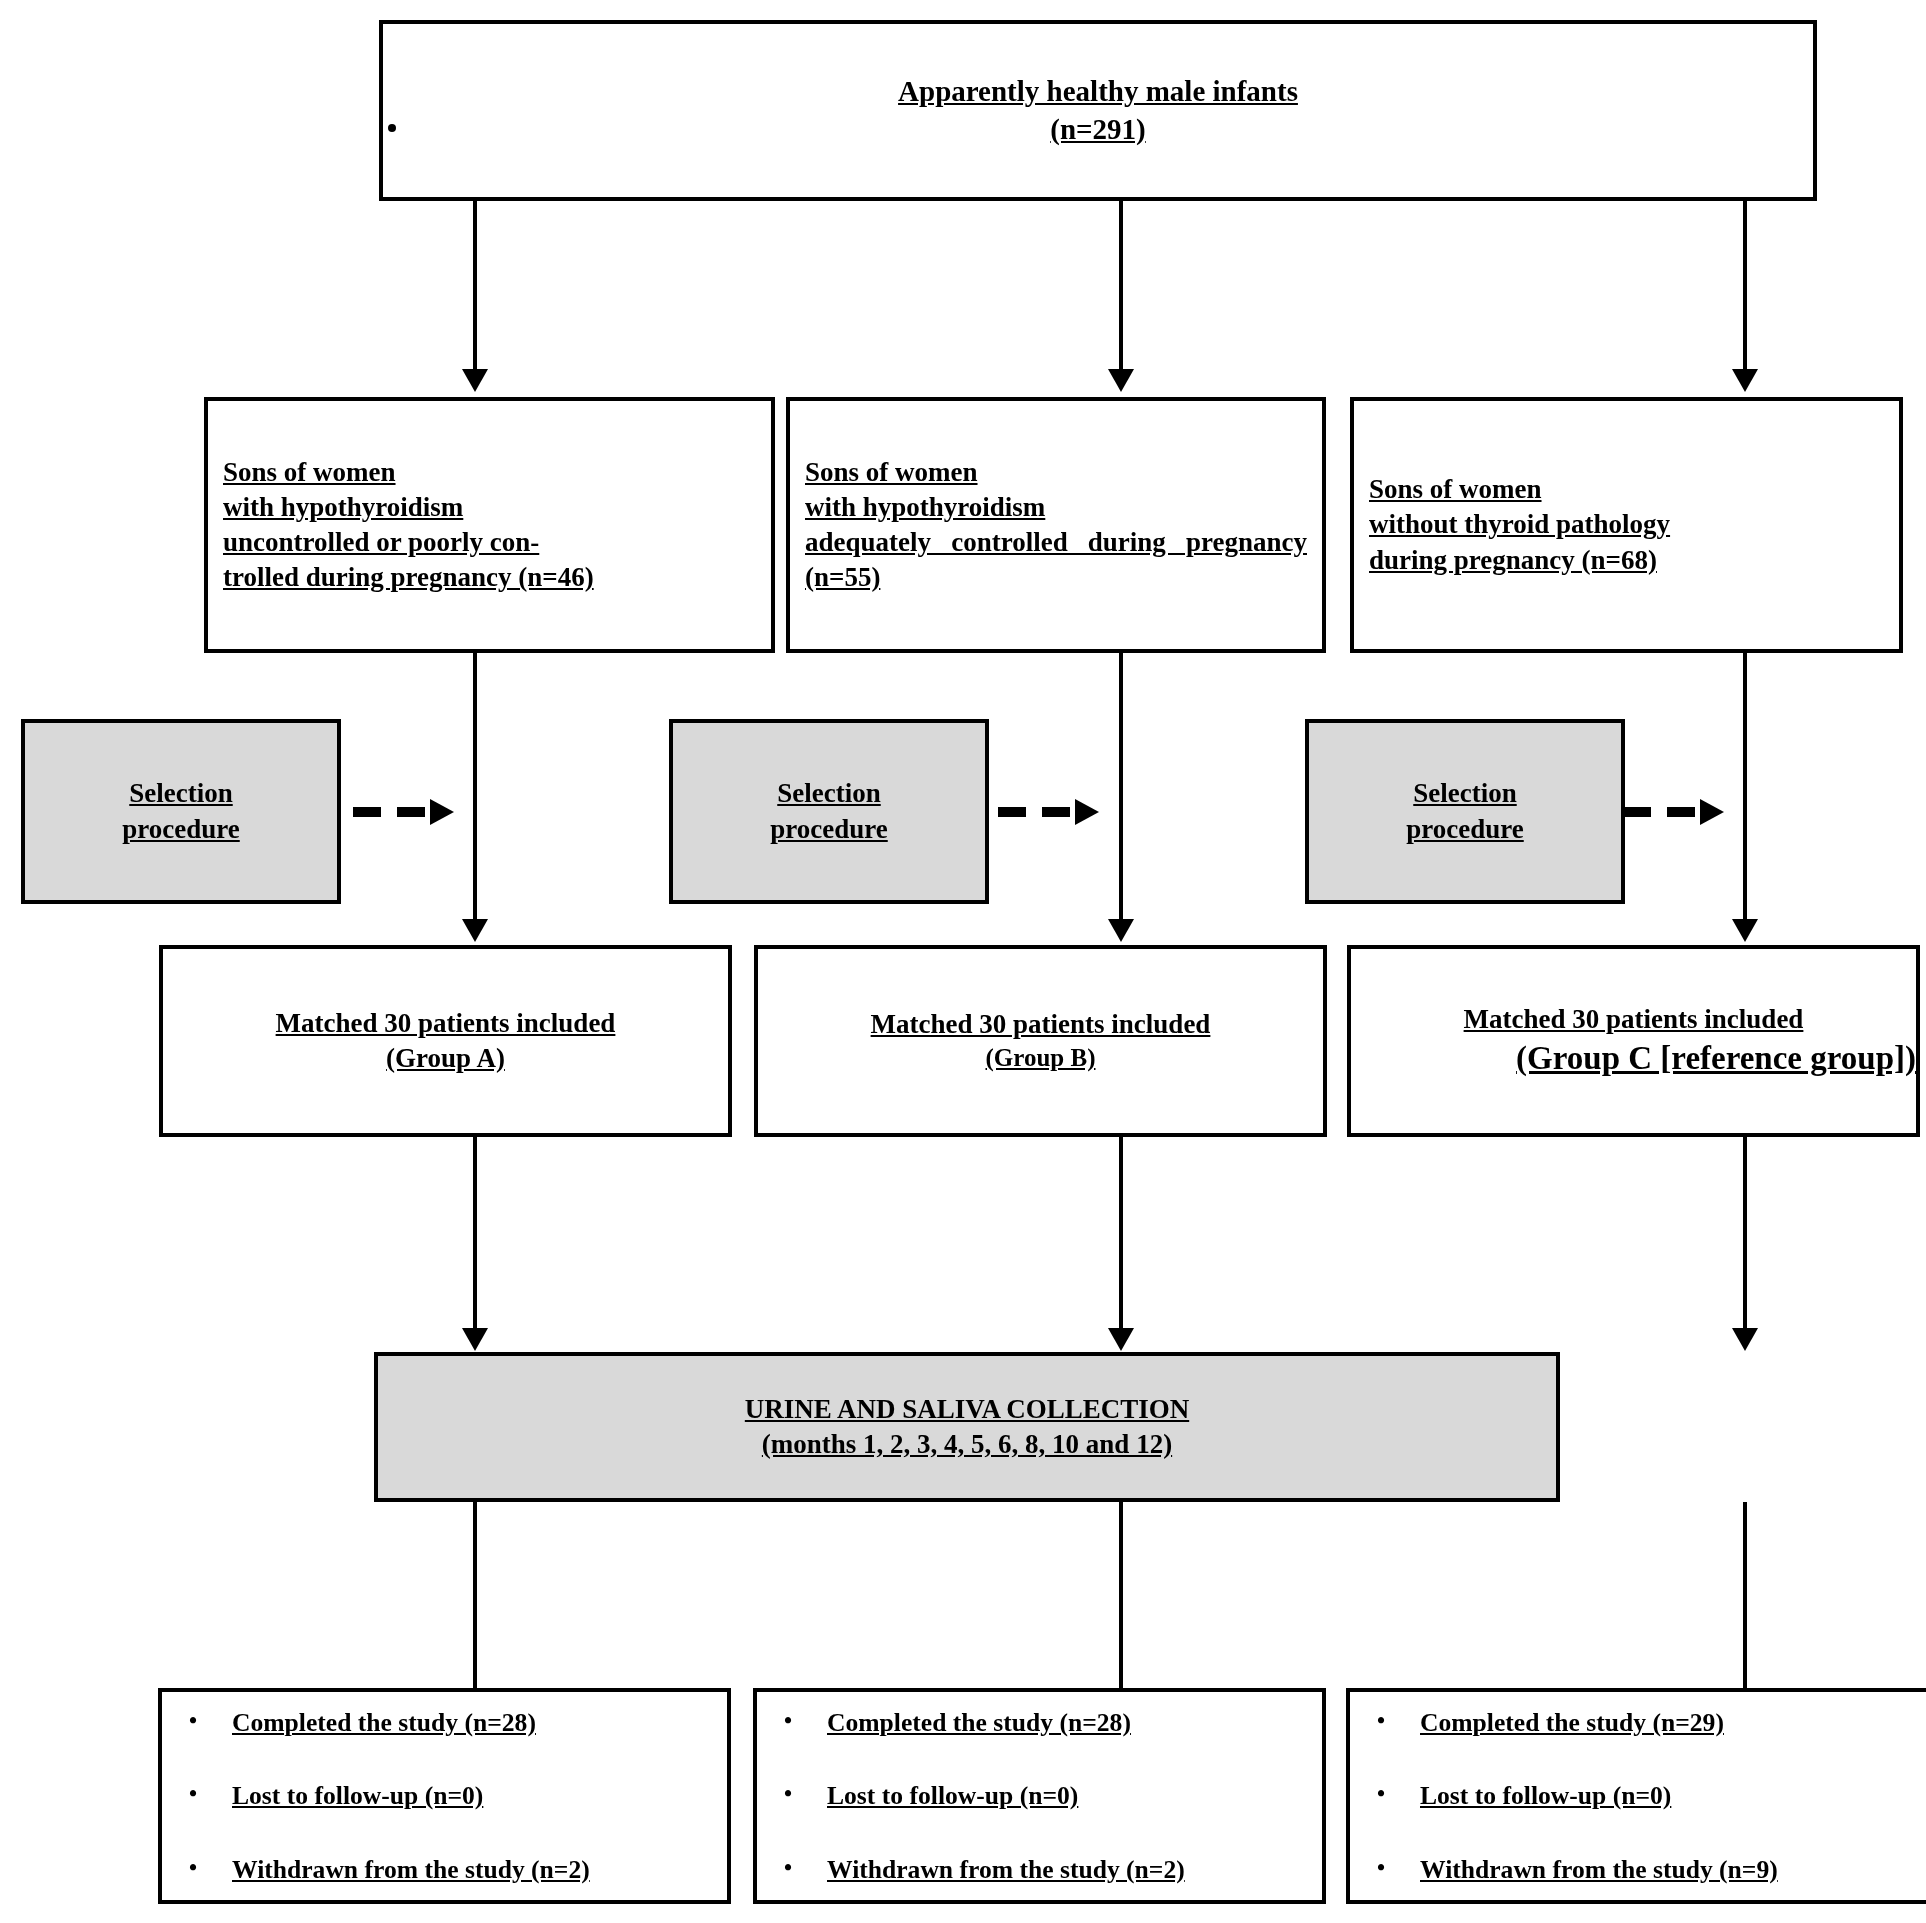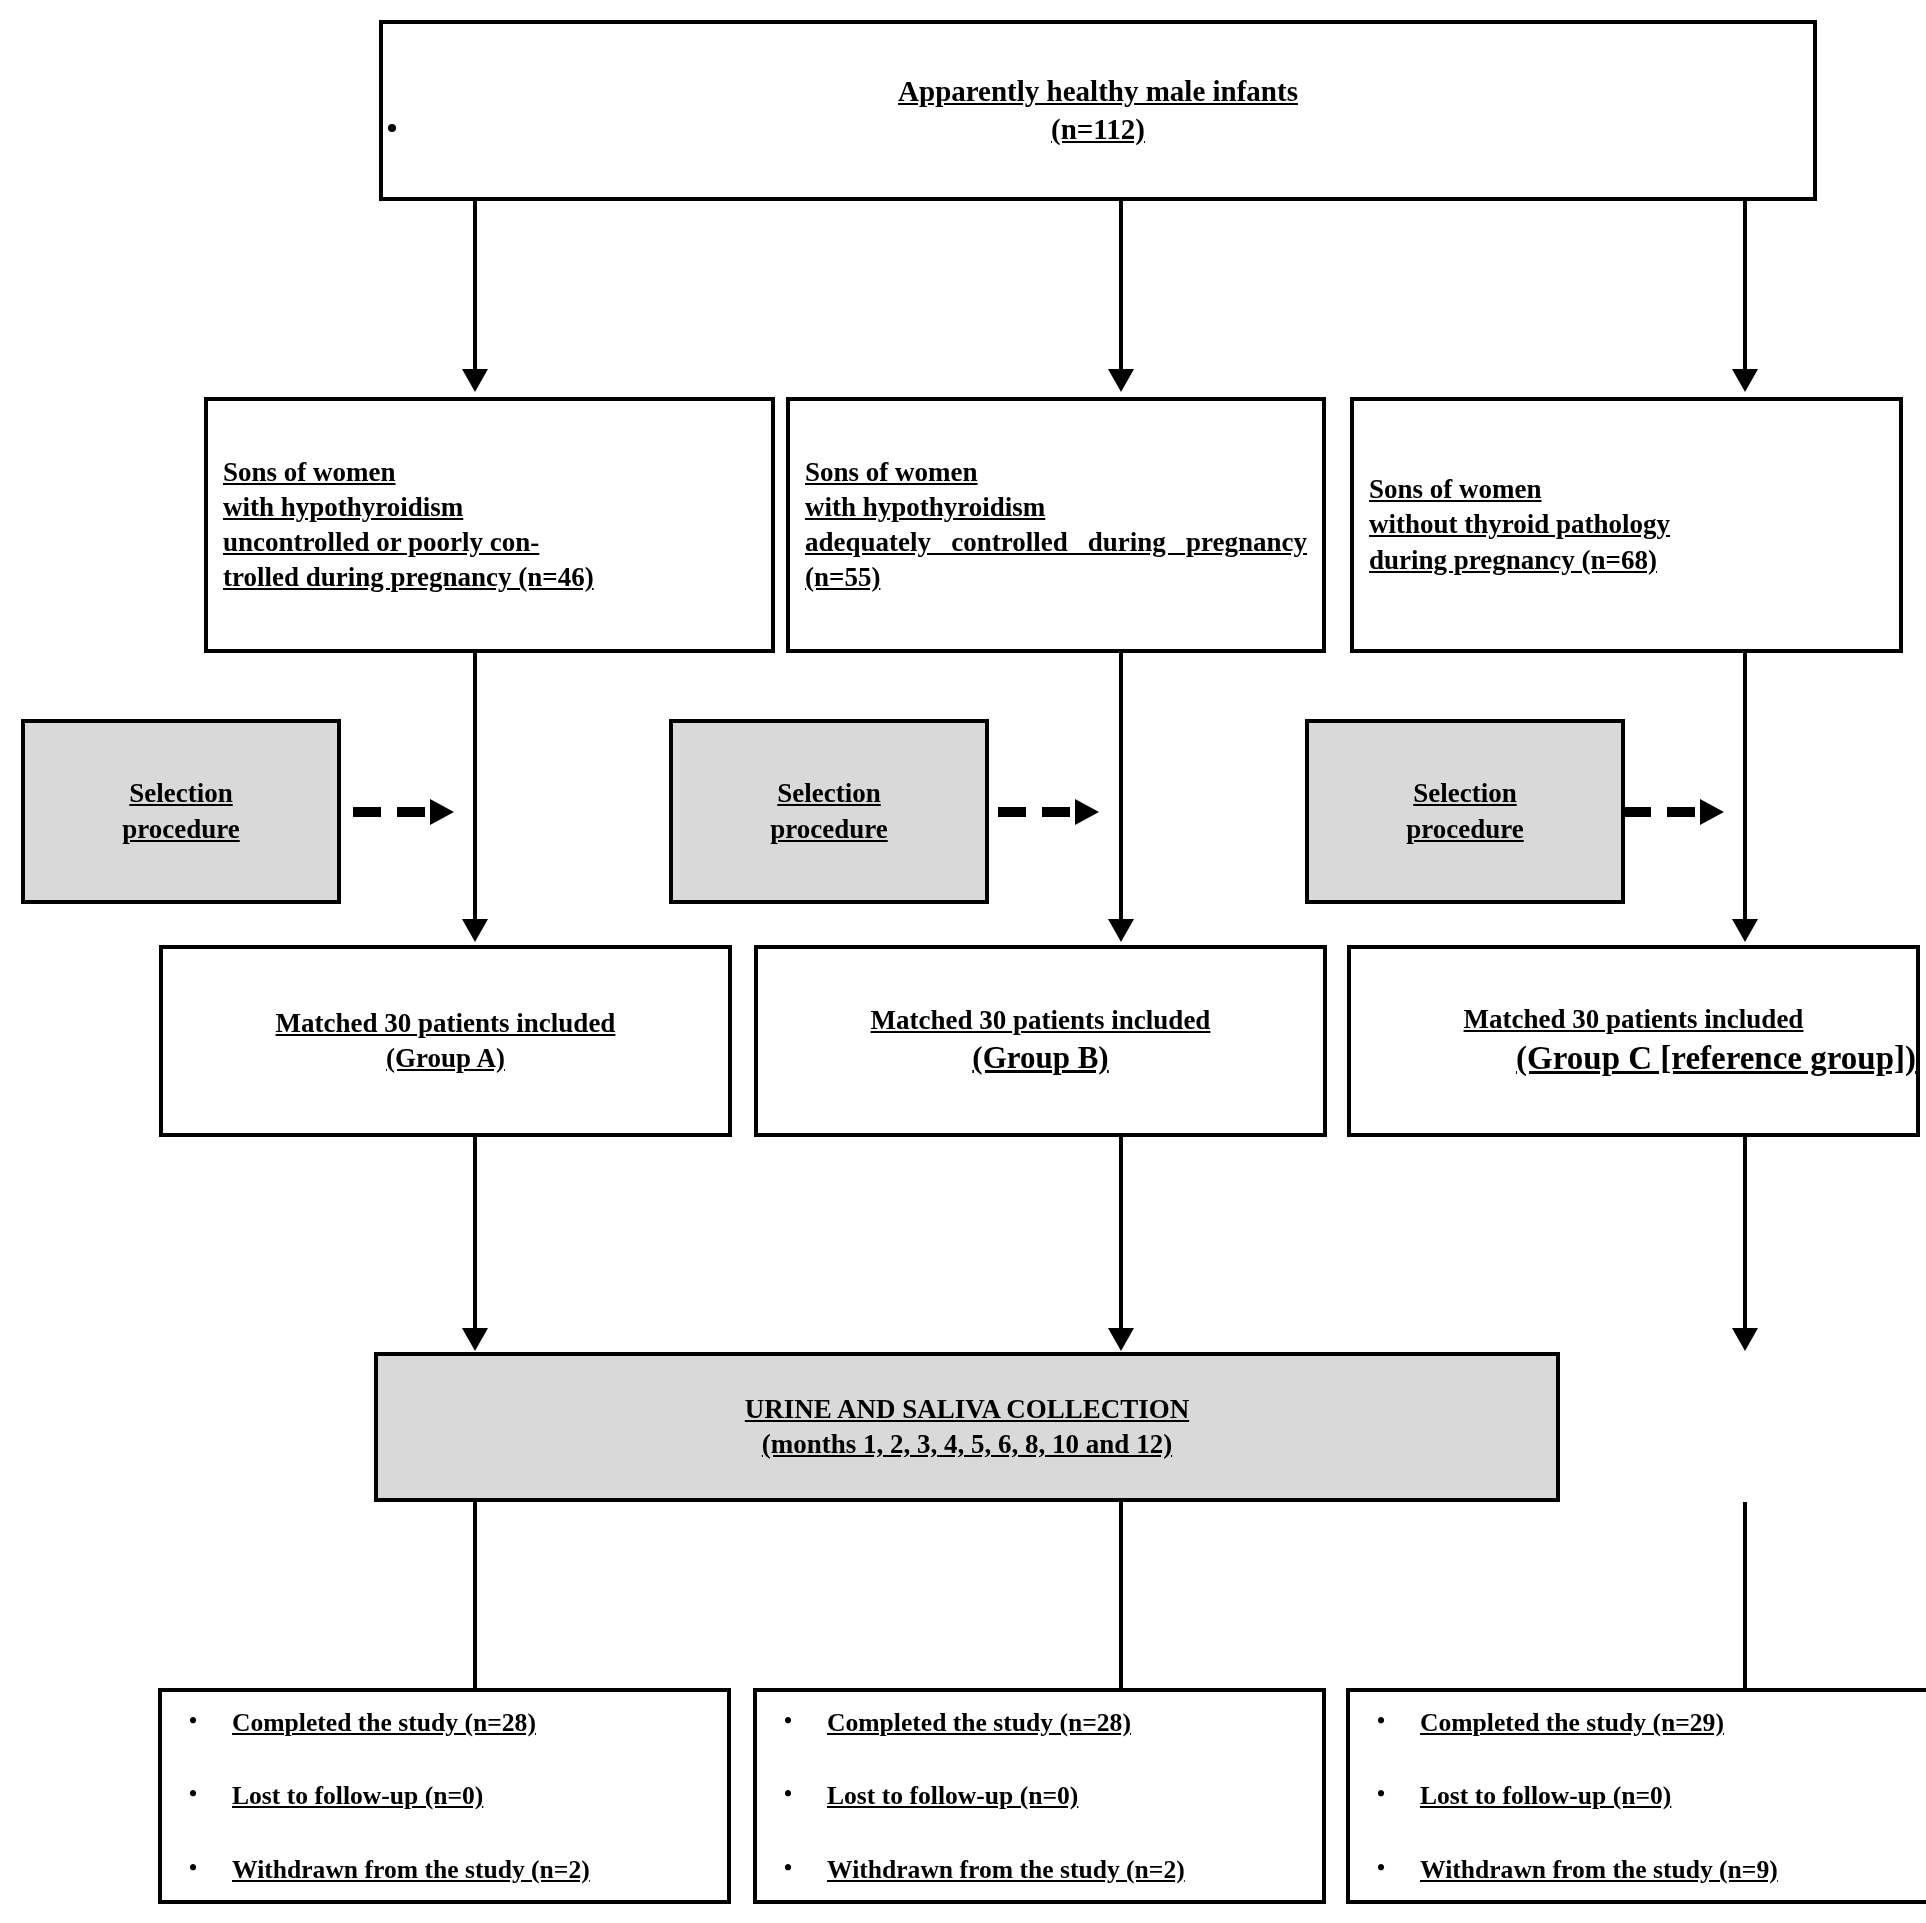--- a/index.html
+++ b/index.html
@@ -106,21 +106,21 @@
     background: #000000;
   }
 </style>
 </head>
 <body>
 
 <div id="canvas">
 
   <div class="box" style="left:379px; top:20px; width:1438px; height:181px;">
     <div class="txt center" style="font-size:29px;">Apparently healthy male infants</div>
-    <div class="txt center" style="font-size:29px;">(n=112)</div>
+    <div class="txt center" style="font-size:29px;">(n=291)</div>
   </div>
   <div class="artifact-dot" style="left:388px; top:124px;"></div>
 
   <div class="vline" style="left:473px; top:201px; height:172px;"></div>
   <div class="arrowhead" style="left:462px; top:369px;"></div>
 
   <div class="vline" style="left:1119px; top:201px; height:172px;"></div>
   <div class="arrowhead" style="left:1108px; top:369px;"></div>
 
   <div class="vline" style="left:1743px; top:201px; height:172px;"></div>
@@ -184,21 +184,21 @@
     <div class="arrowright" style="margin-left:5.3px;"></div>
   </div>
 
   <div class="box" style="left:159px; top:945px; width:573px; height:192px;">
     <div class="txt center" style="font-size:27px;">Matched 30 patients included</div>
     <div class="txt center" style="font-size:27px;">(Group A)</div>
   </div>
 
   <div class="box" style="left:754px; top:945px; width:573px; height:192px;">
     <div class="txt center" style="font-size:27px;">Matched 30 patients included</div>
-    <div class="txt center" style="font-size:31px;">(Group B)</div>
+    <div class="txt center" style="font-size:25px;">(Group B)</div>
   </div>
 
   <div class="box" style="left:1347px; top:945px; width:573px; height:192px;">
     <div class="txt center" style="font-size:27px;">Matched 30 patients included</div>
     <div class="txt center" style="font-size:33px;text-align:right;">(Group C [reference group])</div>
   </div>
 
   <div class="vline" style="left:473px; top:1137px; height:194px;"></div>
   <div class="arrowhead" style="left:462px; top:1328px;"></div>
 

